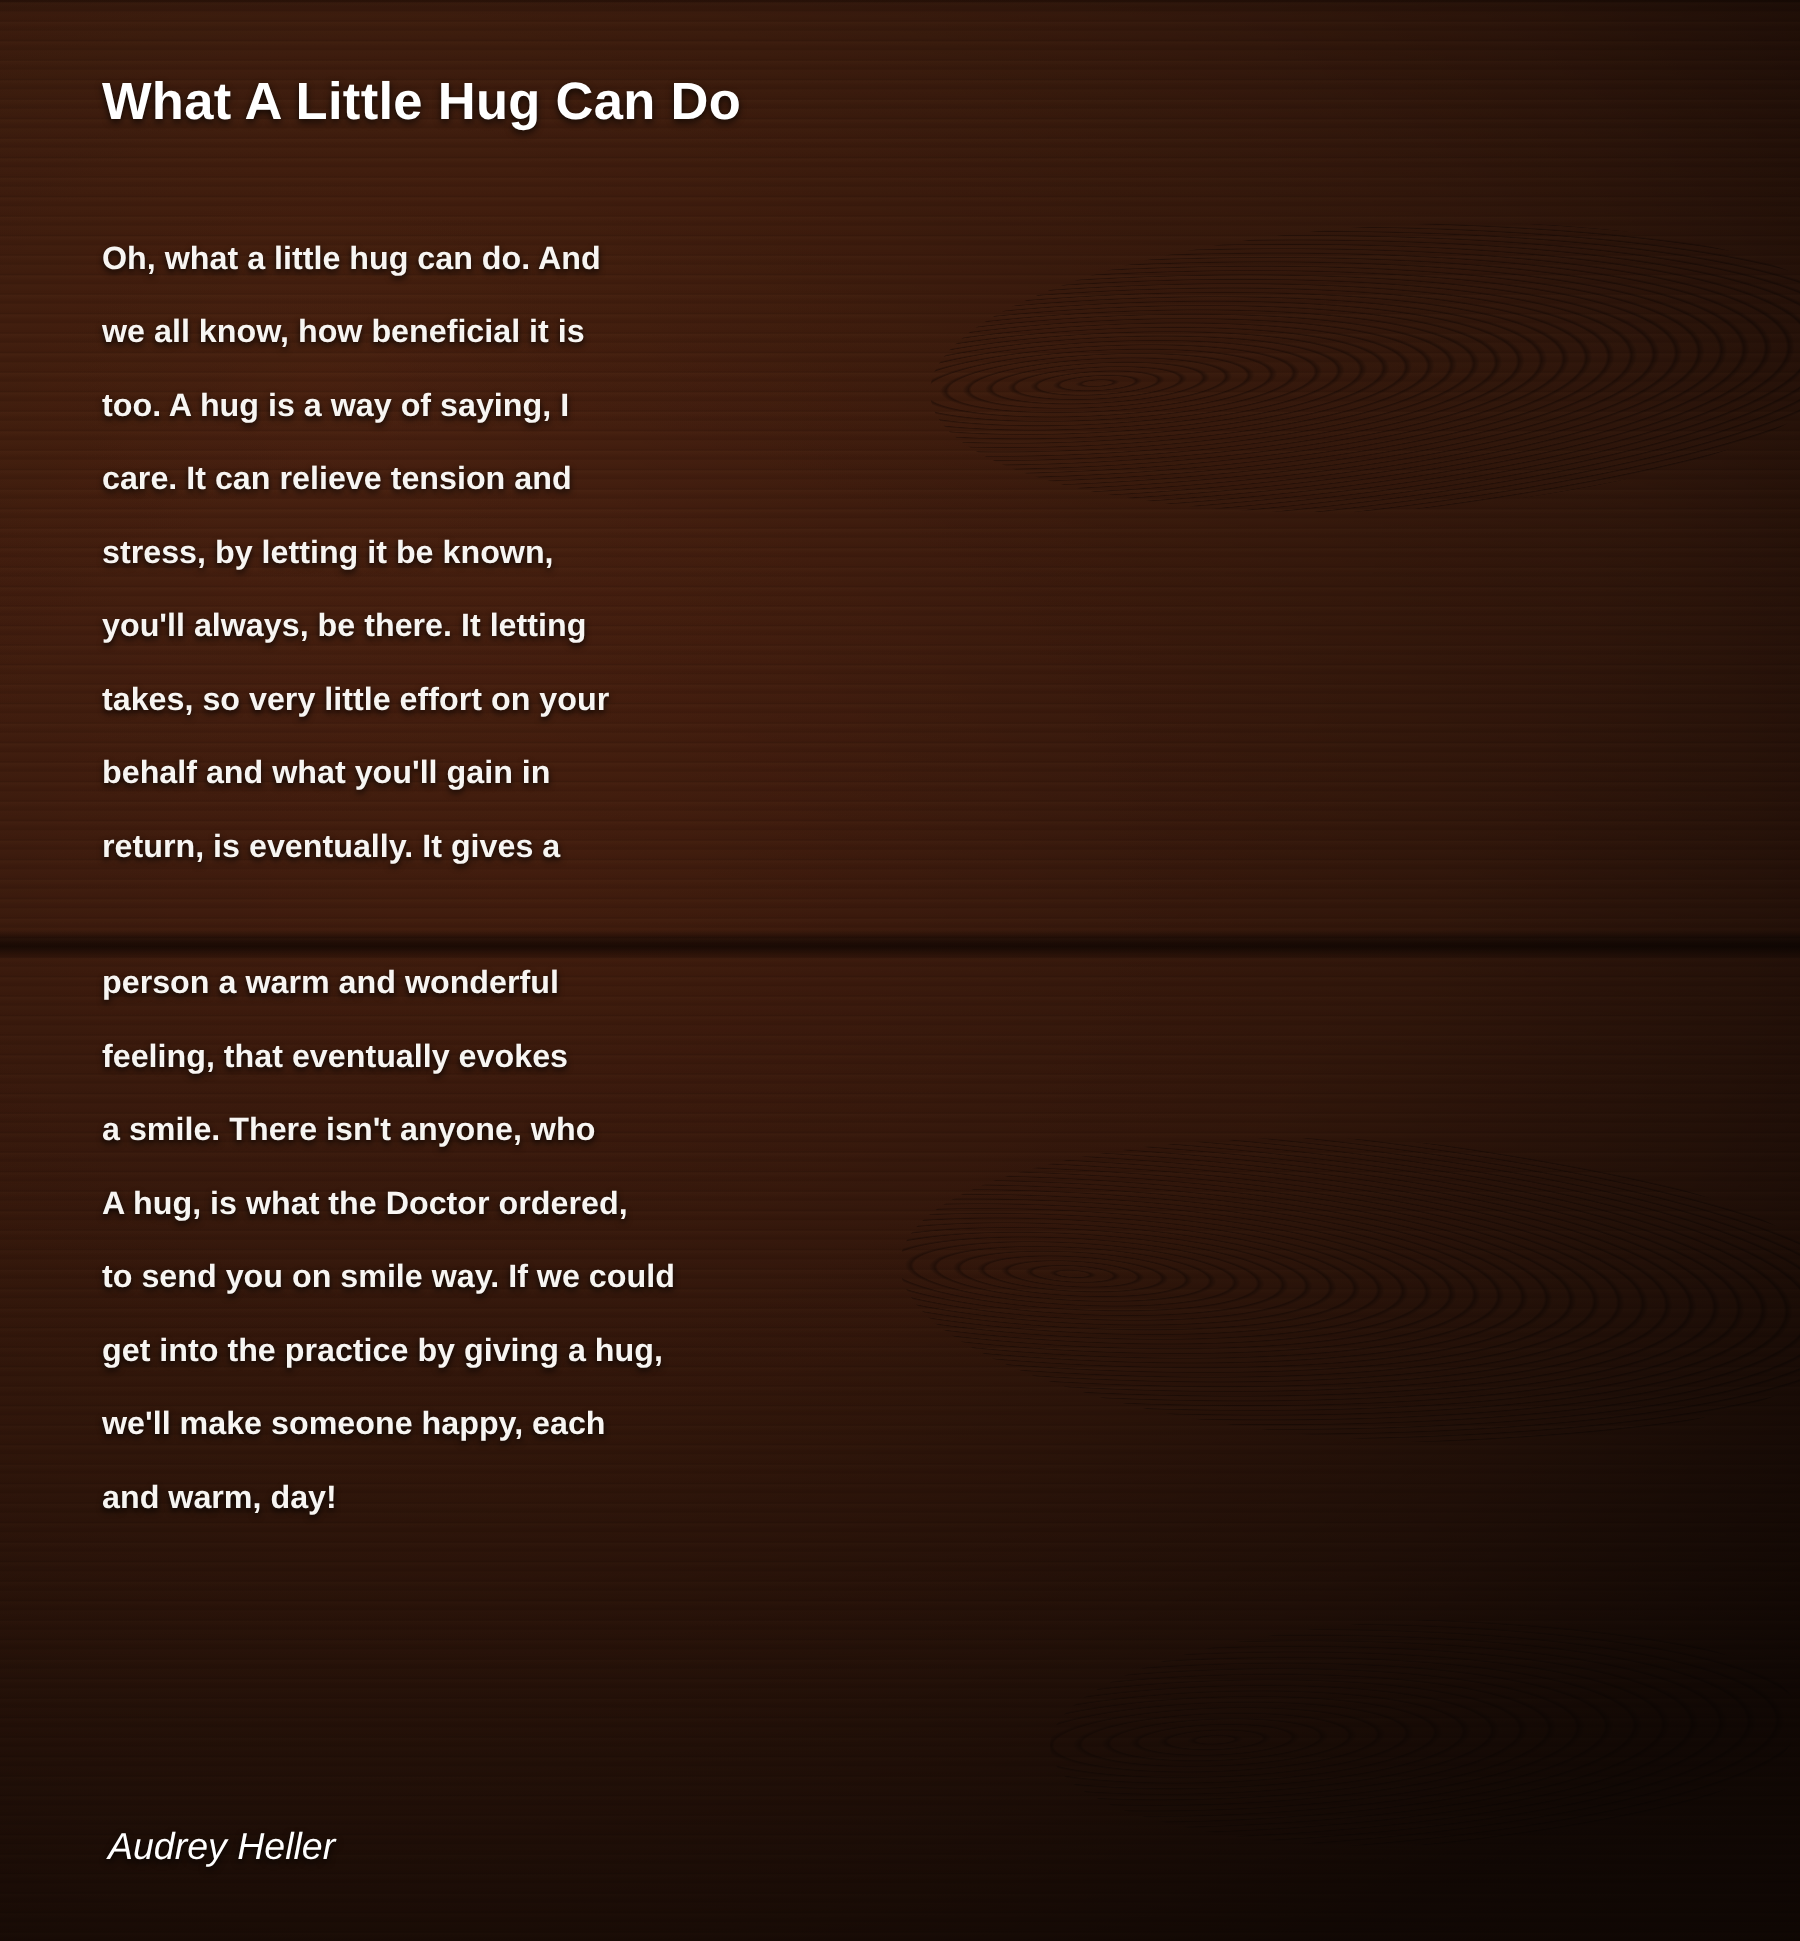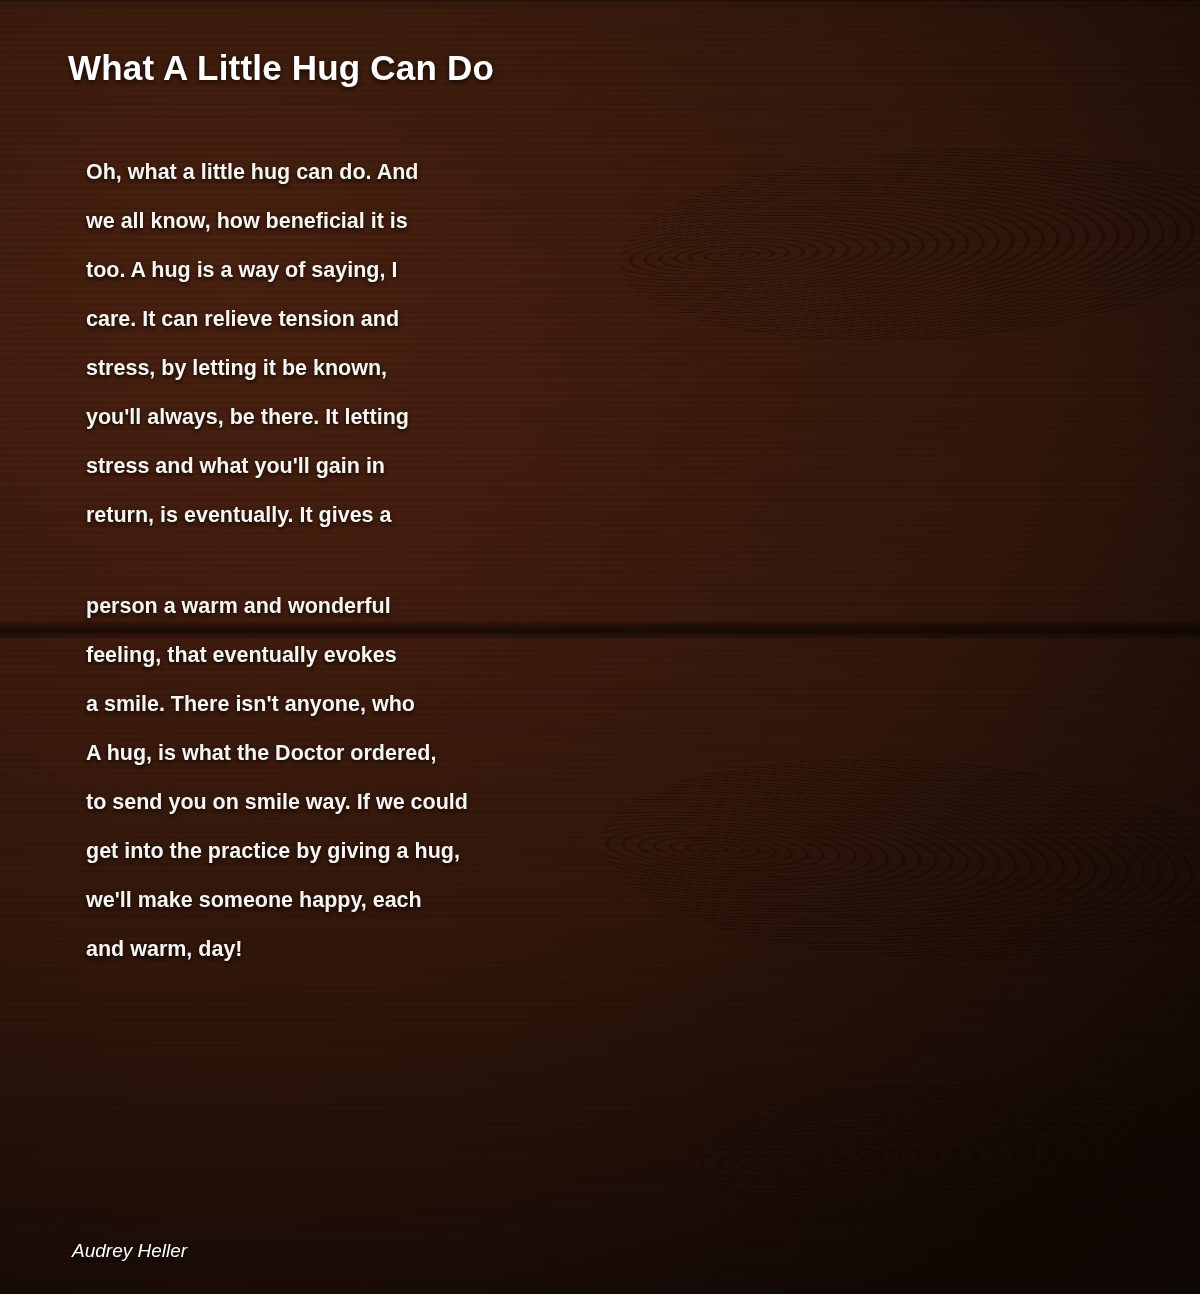--- a/index.html
+++ b/index.html
@@ -95,39 +95,38 @@
   .poem-title {
     margin: 0;
     color: #ffffff;
     font-size: 35px;
     font-weight: bold;
     letter-spacing: 0.2px;
     text-shadow: 0 2px 5px rgba(0,0,0,0.75);
   }
   .stanzas {
     margin-top: 60px;
-    margin-left: 18px;
   }
   .stanza {
     margin: 0 0 42px 0;
   }
   .poem-line {
     color: #f7f5f2;
     font-size: 21.5px;
     font-weight: bold;
     line-height: 49px;
     white-space: pre;
     text-shadow: 0 2px 4px rgba(0,0,0,0.8);
   }
   .author {
     position: absolute;
     left: 72px;
-    bottom: 32px;
+    bottom: 48px;
     color: #ffffff;
-    font-size: 19px;
+    font-size: 25px;
     font-style: italic;
     text-shadow: 0 2px 5px rgba(0,0,0,0.8);
   }
 </style>
 </head>
 <body>
 
 <div id="poem-card">
 
   <div class="wood-base"></div>
@@ -143,21 +142,22 @@
 
     <div class="stanzas">
 
       <div class="stanza">
         <div class="poem-line">Oh, what a little hug can do. And</div>
         <div class="poem-line">we all know, how beneficial it is</div>
         <div class="poem-line">too. A hug is a way of saying, I</div>
         <div class="poem-line">care. It can relieve tension and</div>
         <div class="poem-line">stress, by letting it be known,</div>
         <div class="poem-line">you'll always, be there. It letting</div>
-        <div class="poem-line">stress and what you'll gain in</div>
+        <div class="poem-line">takes, so very little effort on your</div>
+        <div class="poem-line">behalf and what you'll gain in</div>
         <div class="poem-line">return, is eventually. It gives a</div>
       </div>
 
       <div class="stanza">
         <div class="poem-line">person a warm and wonderful</div>
         <div class="poem-line">feeling, that eventually evokes</div>
         <div class="poem-line">a smile. There isn't anyone, who</div>
         <div class="poem-line">A hug, is what the Doctor ordered,</div>
         <div class="poem-line">to send you on smile way. If we could</div>
         <div class="poem-line">get into the practice by giving a hug,</div>

